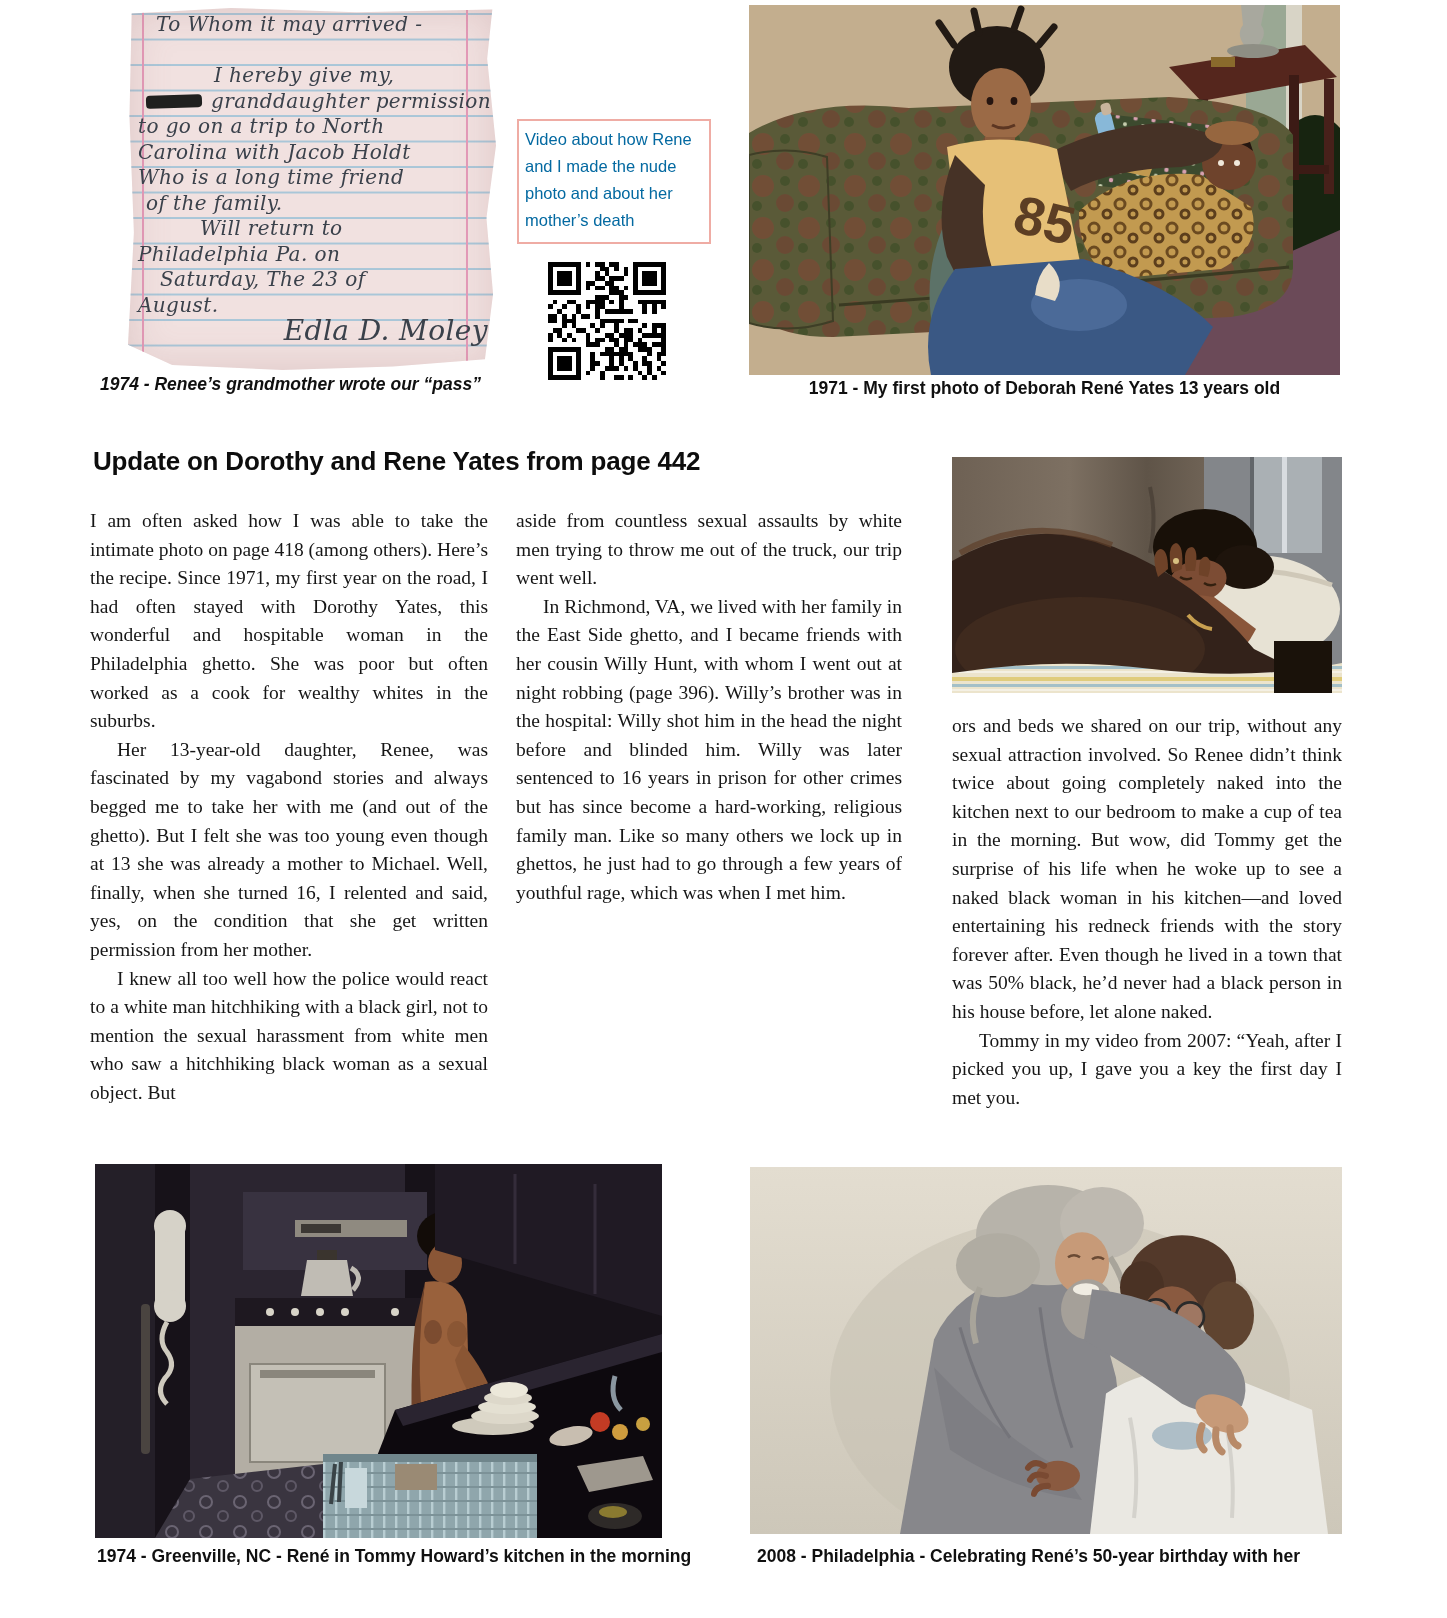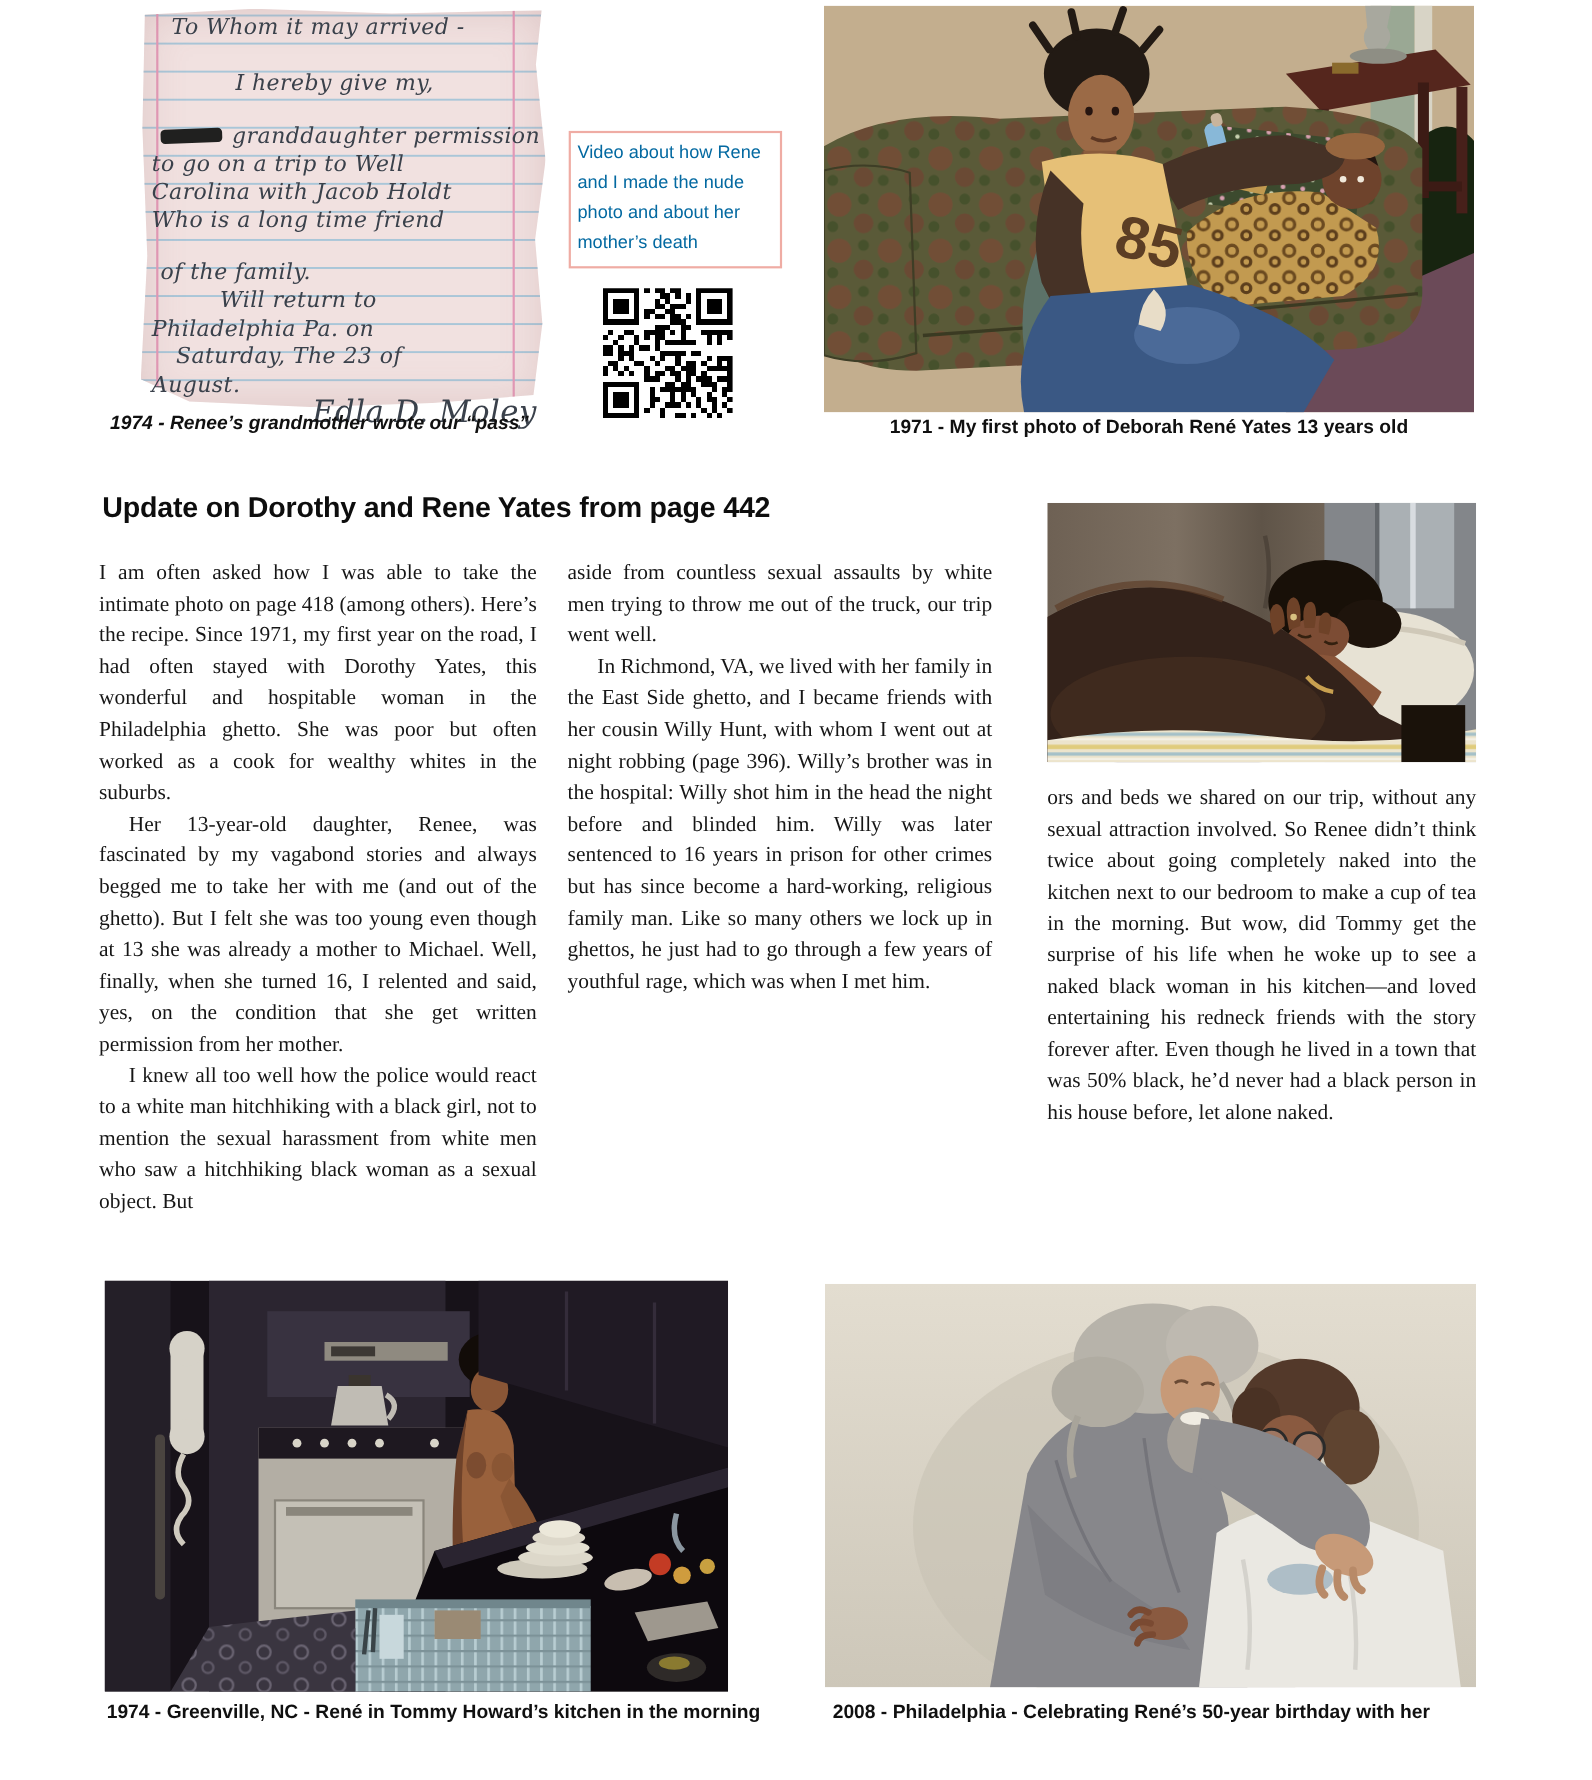--- a/index.html
+++ b/index.html
@@ -26,21 +26,21 @@
       linear-gradient(#e49ab8,#e49ab8),
       repeating-linear-gradient(to bottom, rgba(0,0,0,0) 0 23.5px, #a9c6d8 23.5px 25.5px);
     background-size:2px 100%,2px 100%,100% 25.5px;
     background-position:14px 0,338px 0,0 7px;
     background-repeat:no-repeat,no-repeat,repeat;
     clip-path:polygon(1% 1.5%,28% 0%,62% 1.2%,99% 0.4%,97.6% 14%,100% 38%,97.4% 58%,99.2% 79%,97% 97%,72% 99%,42% 100%,12% 98.6%,0% 93%,1.6% 62%,0.4% 30%);
     box-shadow:inset 0 0 40px rgba(160,110,110,.25);}
   .hw{position:absolute;left:10px;top:4px;right:8px;font-family:"DejaVu Serif",serif;
       font-style:italic;font-size:20px;line-height:25.5px;color:#3a414b;letter-spacing:.4px;}
   .hw-line{height:25.5px;white-space:nowrap;}
-  .ind1{padding-left:18px;} .ind2{padding-left:76px;} .ind3{padding-left:8px;margin-top:22px;}
+  .ind1{padding-left:18px;} .ind2{padding-left:76px;} .ind3{padding-left:8px;}
   .ind4{padding-left:62px;} .ind5{padding-left:22px;}
   .sig{font-size:28px;padding-left:68px;text-align:right;}
   .strike-blob{display:inline-block;width:56px;height:13px;background:#20201f;
                border-radius:4px;margin-right:9px;transform:rotate(-2deg);vertical-align:baseline;}
 
   
   .video-box{position:absolute;left:517px;top:119px;width:194px;min-height:106px;
              background:#ffffff;border:2px solid #efaca4;box-sizing:border-box;
              padding:5px 6px 8px 6px;}
   .video-box .vtext{font-size:16.5px;line-height:27px;color:#0369a1;}
@@ -62,21 +62,21 @@
 
 <div class="page">
 
   <div class="note">
     <div class="paper"></div>
     <div class="hw">
       <div class="hw-line ind1">To Whom it may arrived -</div>
       <div class="hw-line"></div>
       <div class="hw-line ind2">I hereby give my,</div>
       <div class="hw-line ind3"><span class="strike-blob"></span><span>granddaughter permission</span></div>
-      <div class="hw-line">to go on a trip to Well</div>
+      <div class="hw-line">to go on a trip to North</div>
       <div class="hw-line">Carolina with Jacob Holdt</div>
       <div class="hw-line">Who is a long time friend</div>
       <div class="hw-line ind3">of the family.</div>
       <div class="hw-line ind4">Will return to</div>
       <div class="hw-line">Philadelphia Pa. on</div>
       <div class="hw-line ind5">Saturday, The 23 of</div>
       <div class="hw-line">August.</div>
       <div class="hw-line sig">Edla D. Moley</div>
     </div>
   </div>
@@ -379,20 +379,21 @@
     <p>I am often asked how I was able to take the intimate photo on page 418 (among others). Here’s the recipe. Since 1971, my first year on the road, I had often stayed with Dorothy Yates, this wonderful and hospitable woman in the Philadelphia ghetto. She was poor but often worked as a cook for wealthy whites in the suburbs.</p>
     <p>Her 13-year-old daughter, Renee, was fascinated by my vagabond stories and always begged me to take her with me (and out of the ghetto). But I felt she was too young even though at 13 she was already a mother to Michael. Well, finally, when she turned 16, I relented and said, yes, on the condition that she get written permission from her mother.</p>
     <p>I knew all too well how the police would react to a white man hitchhiking with a black girl, not to mention the sexual harassment from white men who saw a hitchhiking black woman as a sexual object. But</p>
   </div>
   <div class="bodycol" style="left:516px;top:507px;width:386px;">
     <p>aside from countless sexual assaults by white men trying to throw me out of the truck, our trip went well.</p>
     <p>In Richmond, VA, we lived with her family in the East Side ghetto, and I became friends with her cousin Willy Hunt, with whom I went out at night robbing (page 396). Willy’s brother was in the hospital: Willy shot him in the head the night before and blinded him. Willy was later sentenced to 16 years in prison for other crimes but has since become a hard-working, religious family man. Like so many others we lock up in ghettos, he just had to go through a few years of youthful rage, which was when I met him.</p>
   </div>
   <div class="bodycol" style="left:952px;top:712px;width:390px;">
     <p>ors and beds we shared on our trip, without any sexual attraction involved. So Renee didn’t think twice about going completely naked into the kitchen next to our bedroom to make a cup of tea in the morning. But wow, did Tommy get the surprise of his life when he woke up to see a naked black woman in his kitchen—and loved entertaining his redneck friends with the story forever after. Even though he lived in a town that was 50% black, he’d never had a black person in his house before, let alone naked.</p>
+    <p>Tommy in my video from  2007: “Yeah, after I picked you up, I gave you a key the first day I met you.</p>
   </div>
 
   <div class="photo ph-bed">
     <svg viewBox="0 0 390 236" preserveAspectRatio="none">
       <defs>
         <pattern id="hstripes" width="20" height="18" patternUnits="userSpaceOnUse">
           <rect width="20" height="18" fill="#ece4cc"></rect>
           <rect y="4" width="20" height="4" fill="#e0cc7c"></rect>
           <rect y="11" width="20" height="3" fill="#a4c0c8"></rect>
           <rect y="16" width="20" height="2" fill="#f4f0e4"></rect>

